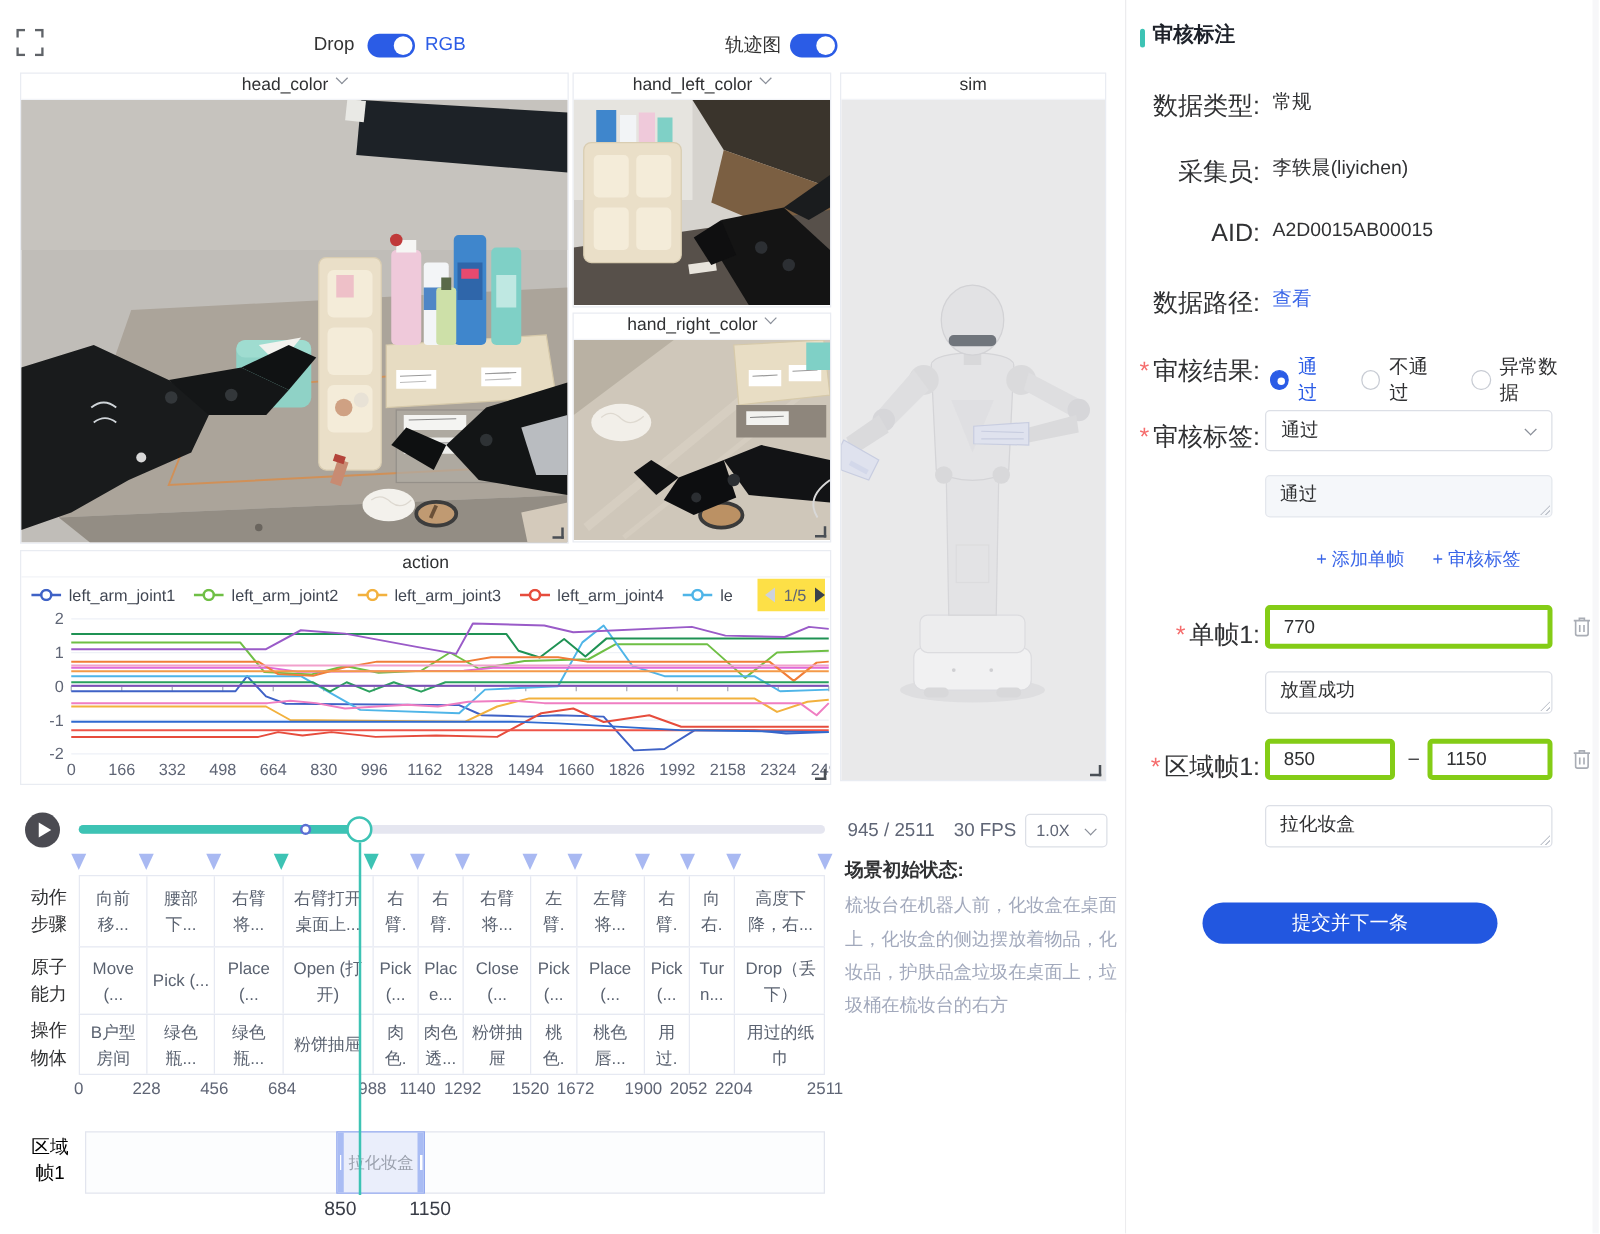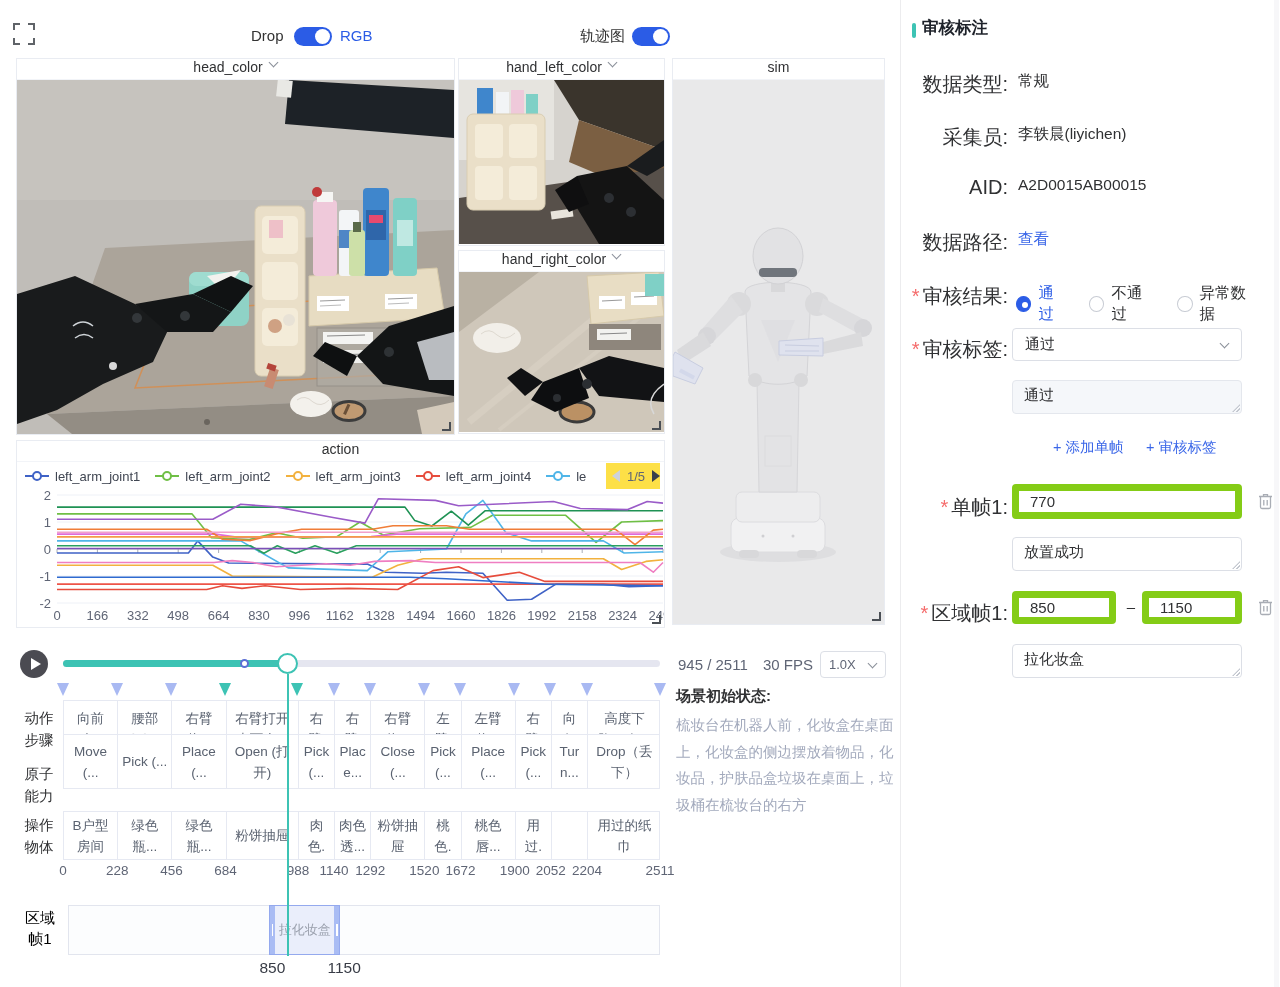--- a/index.html
+++ b/index.html
@@ -97,21 +97,21 @@
   .star { color:#f56c6c; margin-right:3px; }
   .rp-link { color:#3a66e8; cursor:pointer; }
   .radio-group { left:1016px; top:283px; display:flex; align-items:center; }
   .radio-opt { display:flex; align-items:center; margin-right:21px; cursor:pointer; }
   .radio-dot { width:16px; height:16px; border-radius:50%; border:1px solid #c8ccd4; background:#fff; margin-right:7px; position:relative; }
   .radio-opt.selected .radio-dot { background:#2b5ce6; border-color:#2b5ce6; }
   .radio-opt.selected .radio-dot::after { content:""; position:absolute; left:5px; top:5px; width:6px; height:6px; border-radius:50%; background:#fff; }
   .radio-opt .rlbl { font-size:15.5px; color:#303133; }
   .radio-opt.selected .rlbl { color:#2b5ce6; }
 
-  .rp-input { position:absolute; border:7px solid #84cc16; border-radius:4px; background:#fff; font-size:15px; color:#303133;
+  .rp-input { position:absolute; border:4px solid #84cc16; border-radius:4px; background:#fff; font-size:15px; color:#303133;
               padding:0 11px; font-family:inherit; outline:none; }
   .rp-area  { position:absolute; border:1px solid #dcdfe6; border-radius:4px; background:#fff; font-size:15px; color:#303133;
               padding:5px 11px; }
   .grip::after { content:""; position:absolute; right:1px; bottom:1px; width:8px; height:8px;
               clip-path:polygon(100% 0,100% 100%,0 100%);
               background:repeating-linear-gradient(135deg,transparent 0 2px,#c4c8d0 2px 3.2px); }
   #select-tag { left:1012px; top:328px; width:230px; height:33px; border:1px solid #dcdfe6; border-radius:4px;
                 display:flex; align-items:center; padding:0 12px; cursor:pointer; }
   #select-tag span { flex:1; font-size:15px; color:#303133; }
   #area-tag { left:1012px; top:380px; width:230px; height:34px; background:#f5f7fa; border-color:#e4e7ed; }
@@ -469,21 +469,21 @@
       <div class="tcell" style="left: 162.624px; width: 72.2772px;">右臂打开桌面上...</div>
       <div class="tcell" style="left: 234.901px; width: 36.1386px;">右臂.</div>
       <div class="tcell" style="left: 271.039px; width: 36.1386px;">右臂.</div>
       <div class="tcell" style="left: 307.178px; width: 54.2079px;">右臂将...</div>
       <div class="tcell" style="left: 361.386px; width: 36.1386px;">左臂.</div>
       <div class="tcell" style="left: 397.524px; width: 54.2079px;">左臂将...</div>
       <div class="tcell" style="left: 451.732px; width: 36.1386px;">右臂.</div>
       <div class="tcell" style="left: 487.871px; width: 36.1386px;">向右.</div>
       <div class="tcell" style="left: 524.01px; width: 72.9904px;">高度下降，右...</div>
     </div>
-  <div id="row-atoms" class="trow" style="top:734px;height:55px">
+  <div id="row-atoms" class="trow" style="top:757px;height:55px">
       <div class="tcell" style="left: 0px; width: 54.2079px;">Move (...</div>
       <div class="tcell" style="left: 54.2079px; width: 54.2079px;">Pick (...</div>
       <div class="tcell" style="left: 108.416px; width: 54.2079px;">Place (...</div>
       <div class="tcell" style="left: 162.624px; width: 72.2772px;">Open (打开)</div>
       <div class="tcell" style="left: 234.901px; width: 36.1386px;">Pick (...</div>
       <div class="tcell" style="left: 271.039px; width: 36.1386px;">Place...</div>
       <div class="tcell" style="left: 307.178px; width: 54.2079px;">Close (...</div>
       <div class="tcell" style="left: 361.386px; width: 36.1386px;">Pick (...</div>
       <div class="tcell" style="left: 397.524px; width: 54.2079px;">Place (...</div>
       <div class="tcell" style="left: 451.732px; width: 36.1386px;">Pick (...</div>
@@ -595,15 +595,16 @@
     <span class="star">*</span><span>区域帧1:</span>
   </div>
   <input id="input-rstart" class="rp-input" value="850" style="">
   <span id="range-dash" class="abs">–</span>
   <input id="input-rend" class="rp-input" value="1150" style="">
   <svg class="trash-btn" id="trash-region" viewBox="0 0 17 18">
     <path d="M2 4.5h13 M6.5 4.5V2.7h4v1.8 M3.5 4.5V15a1.5 1.5 0 0 0 1.5 1.5h7A1.5 1.5 0 0 0 13.5 15V4.5 M6.8 8v5.5 M10.2 8v5.5" fill="none" stroke="#a9adb5" stroke-width="1.3"></path>
   </svg>
   <div id="area-region" class="abs rp-area grip">拉化妆盒</div>
 
+  <button id="btn-submit-next" class="abs" style="background: rgb(34, 87, 224);">提交并下一条</button>
   <div id="rp-clip" class="abs"></div>
 
 </div>
 
 </body></html>

